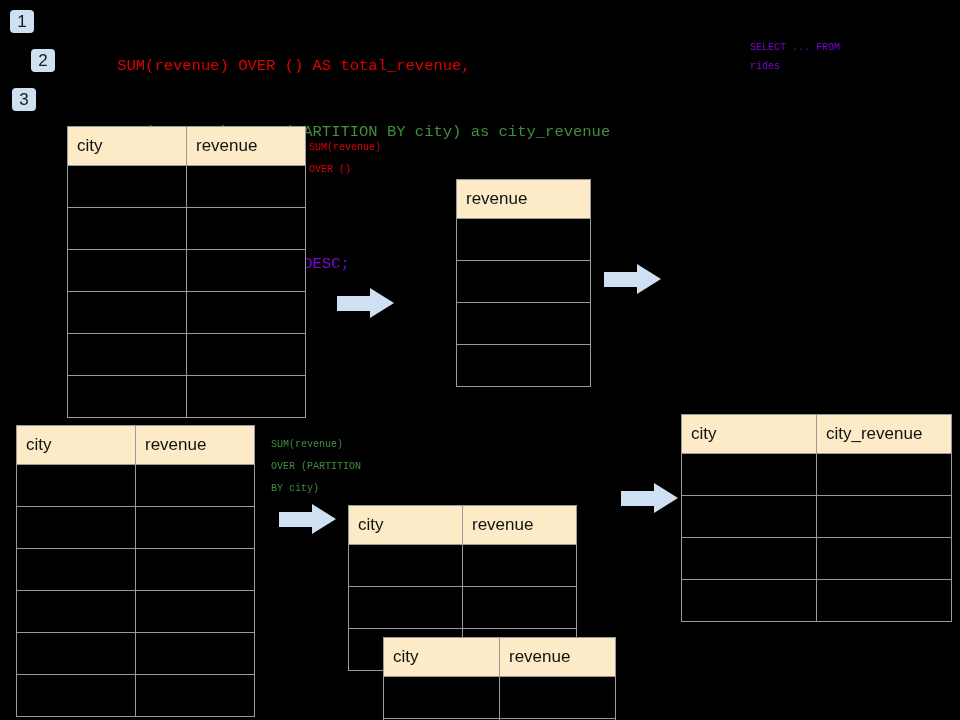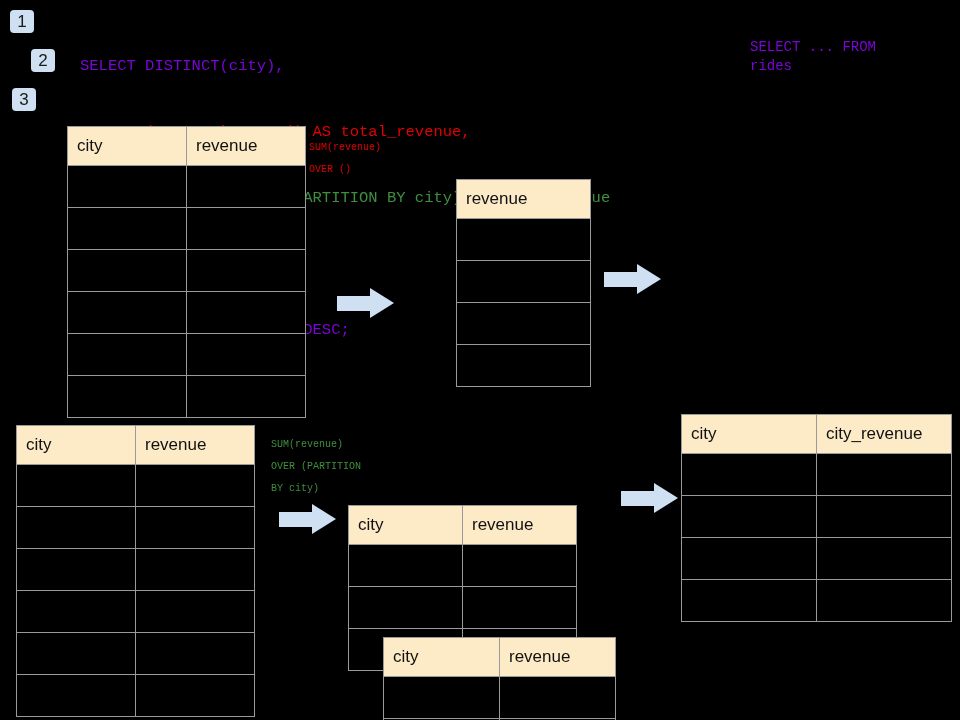--- a/index.html
+++ b/index.html
@@ -42,21 +42,21 @@
     letter-spacing: 0px;
   }
   .sql-line { white-space: pre; }
   .c-purple { color: #7A06D6; }
   .c-red    { color: #E00000; }
   .c-green  { color: #3F8F3F; }
 
   .note-purple {
     position: absolute;
     font-family: "Liberation Mono", monospace;
-    font-size: 14px;
+    font-size: 10px;
     line-height: 19px;
     color: #7A06D6;
     white-space: pre;
   }
 
   
   .anno {
     position: absolute;
     font-family: "Liberation Mono", monospace;
     font-size: 10px;
@@ -122,21 +122,20 @@
 </head>
 <body>
 
 <div id="canvas">
 
   <div class="badge" style="left:10px; top:10px;">1</div>
   <div class="badge" style="left:31px; top:49px;">2</div>
   <div class="badge" style="left:12px; top:88px;">3</div>
 
   <div class="sql-block" style="left:80px; top:11px;">
-    <div class="sql-line c-purple">SELECT DISTINCT(city),</div>
     <div class="sql-line c-red">    SUM(revenue) OVER () AS total_revenue,</div>
     <div class="sql-line c-green">    SUM(revenue) OVER (PARTITION BY city) as city_revenue</div>
     <div class="sql-line c-purple">  FROM rides</div>
     <div class="sql-line c-purple">  ORDER by city_revenue DESC;</div>
   </div>
 
   <div class="note-purple" style="left:750px; top:38px;">SELECT ... FROM
 rides</div>
 
   <div class="anno red" style="left:309px; top:137px;">SUM(revenue)

